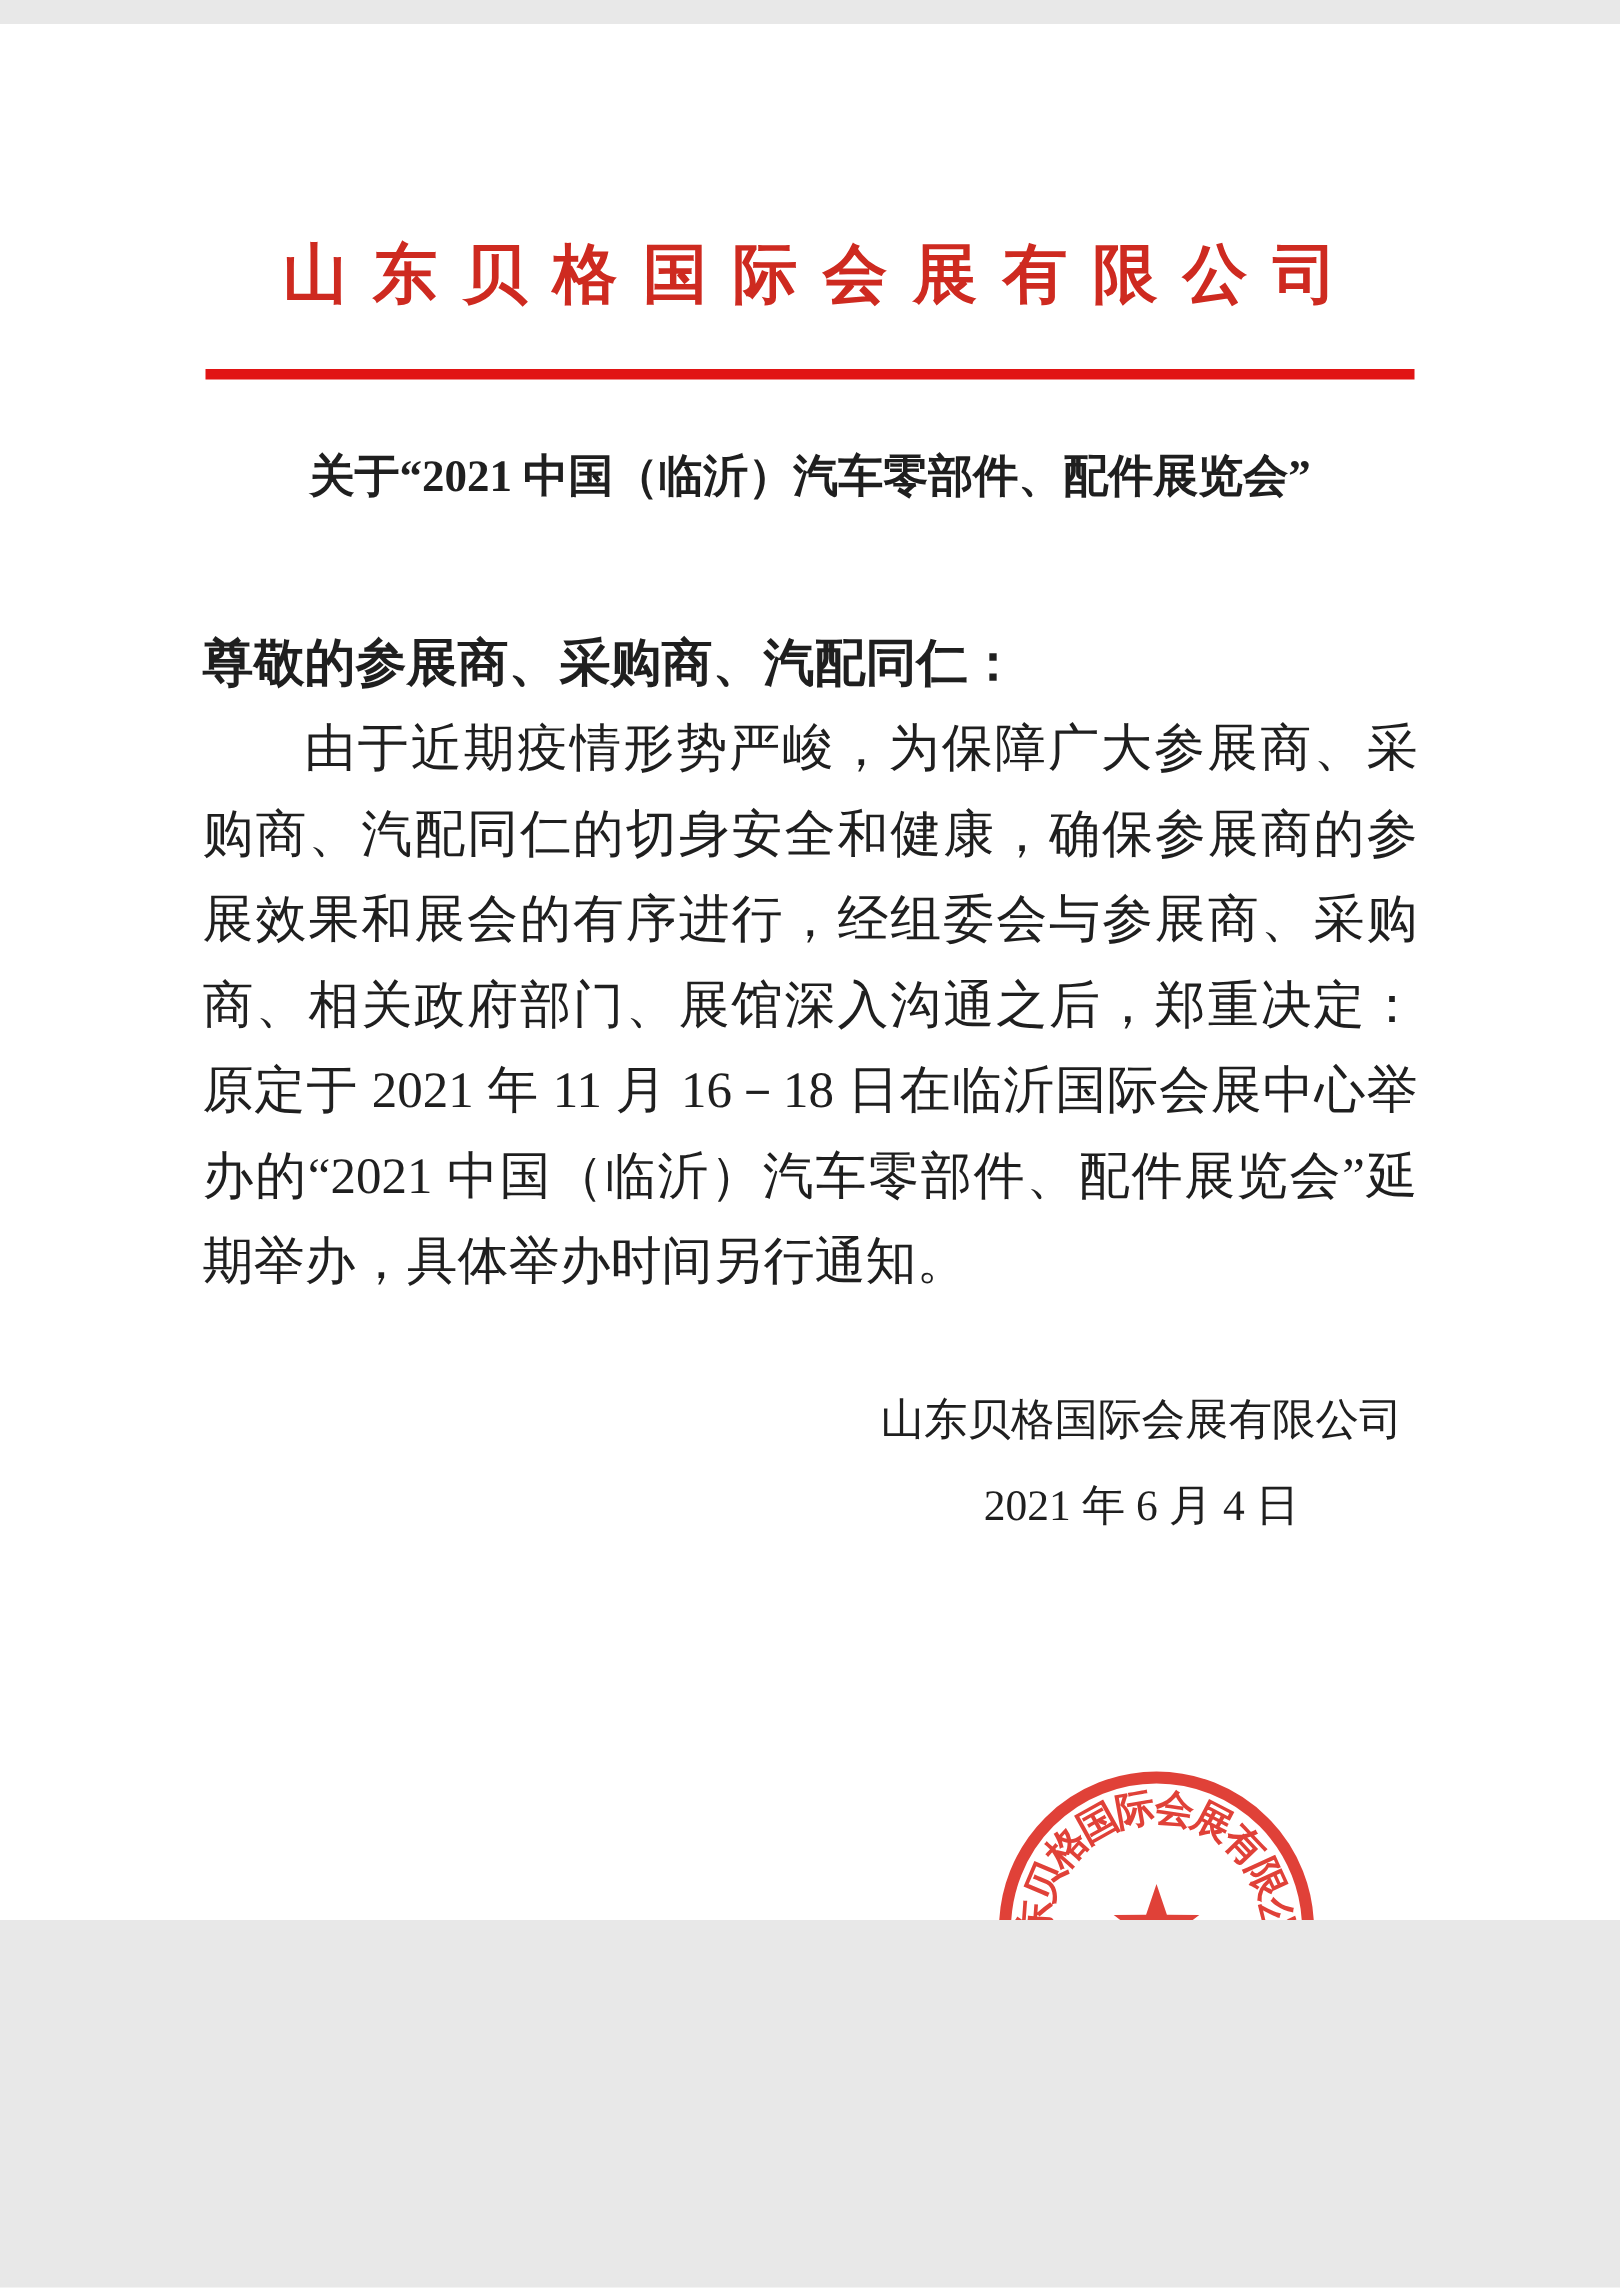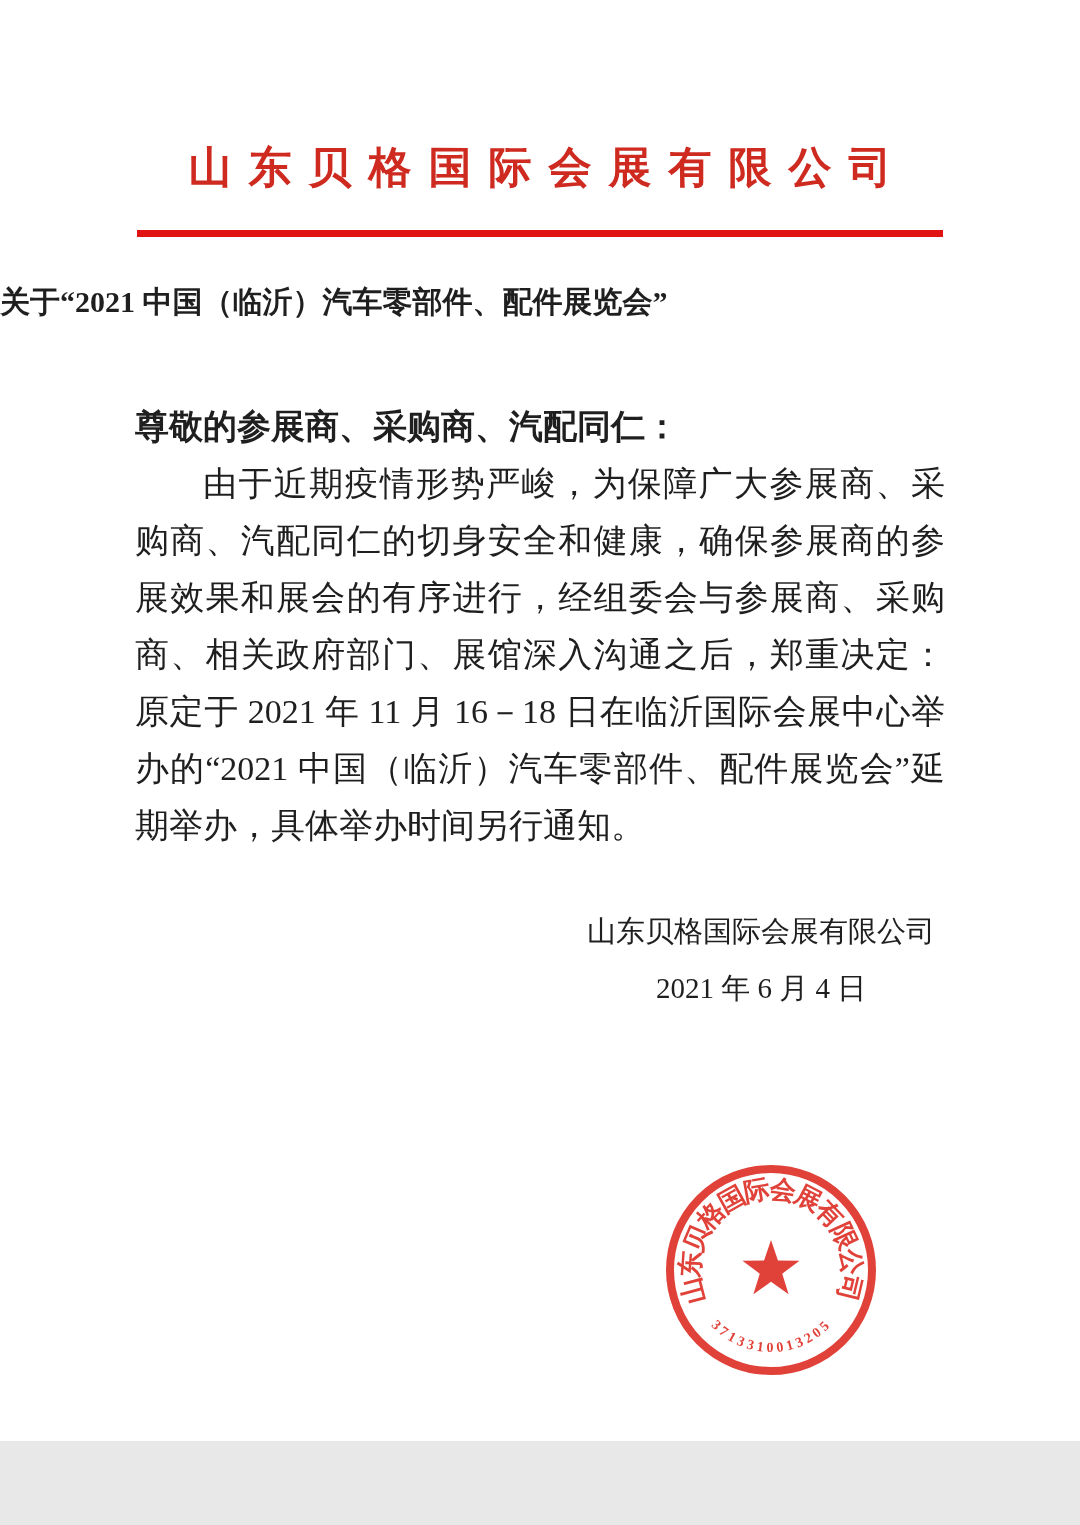--- a/index.html
+++ b/index.html
@@ -1,19 +1,19 @@
 <!DOCTYPE html>
 <html><head>
 <meta charset="utf-8">
 <style>
   html,body{margin:0;padding:0;background:#e8e8e8;}
   .page{
     position:relative;
-    width:1080px;height:1441px;
-    margin:0 auto;
+    width:1080px;height:1264px;
+    margin:16px auto;
     background:#ffffff;
     overflow:hidden;
     font-family:"Liberation Serif","DejaVu Serif",serif;
     color:#1f1f1f;
   }
   
   .letterhead{
     padding-top:128px;
     text-align:center;
   }
@@ -29,20 +29,21 @@
   }
   .head-rule{
     width:806px;
     height:7px;
     margin:22px auto 0 auto;
     background:#e11414;
   }
   
   .doc-title{
     margin-top:36px;
+    text-align:center;
     font-weight:bold;
     font-size:30px;
     line-height:57px;
   }
   
   .letter-body{
     margin:68px 135px 0 135px;
     font-size:34px;
     line-height:57px;
     text-align:justify;

